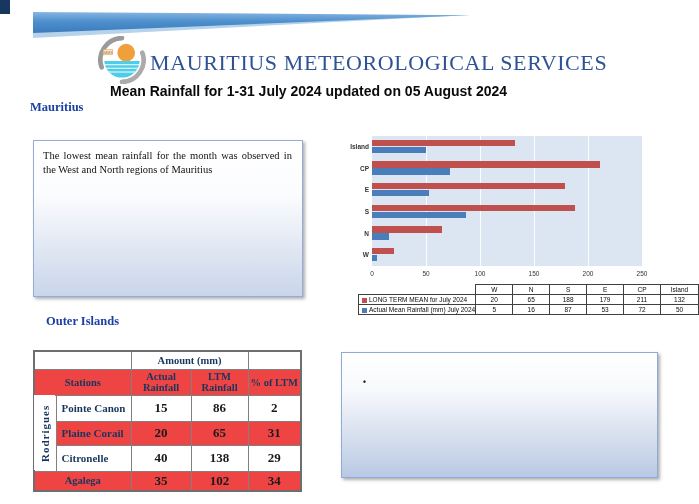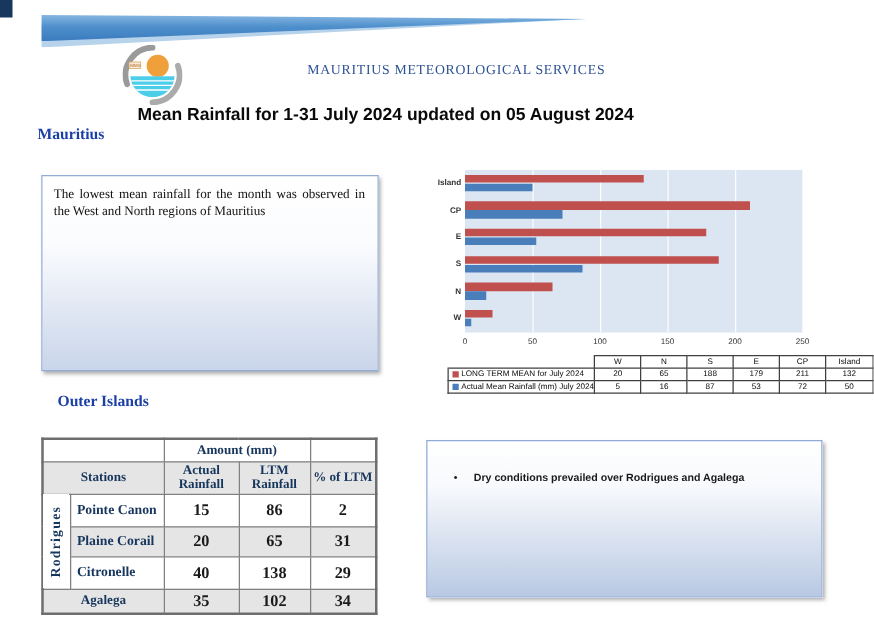--- a/index.html
+++ b/index.html
@@ -15,21 +15,21 @@
     background:#B7D3EC; clip-path:polygon(0 30%, 100% 8%, 0 100%);
   }
   #banner-main {
     position:absolute; left:33px; top:12px; width:437px; height:21px;
     background:linear-gradient(180deg,#86B6E1 0%,#4E8FCC 45%,#3B7BBE 100%);
     clip-path:polygon(0 0, 100% 15%, 0 100%);
   }
   #logo { position:absolute; left:98px; top:36px; width:48px; height:48px; }
   #org-title {
     position:absolute; left:150px; top:50px; width:430px; text-align:center;
-    font-family:"Liberation Serif", serif; font-size:11px; letter-spacing:0.6px;
+    font-family:"Liberation Serif", serif; font-size:22px; letter-spacing:0.6px;
     color:#2E5395; white-space:nowrap;
   }
   #report-title {
     position:absolute; left:110px; top:83px; width:500px; text-align:left;
     font-size:14px; font-weight:bold; color:#0a0a0a; white-space:nowrap;
   }
   .section-heading {
     position:absolute; font-family:"Liberation Serif", serif; font-weight:bold;
     font-size:12.5px; color:#1B3FA5;
   }
@@ -66,21 +66,21 @@
   #legend-table .noborder { border-top:none; border-left:none; background:#fff; }
   .swatch { display:inline-block; width:5px; height:5px; margin:0 2px 0 1px; vertical-align:middle; }
 
   
   #outer-table {
     position:absolute; left:33px; top:350px; border-collapse:collapse; table-layout:fixed;
     font-family:"Liberation Serif", serif; font-weight:bold; color:#17365D;
     border:2px solid #6E6E6E;
   }
   #outer-table td { border:1px solid #808080; text-align:center; font-size:10.5px; padding:1px 2px; }
-  #outer-table .blue { background:#e5e5e5; }
+  #outer-table .blue { background:#ef4444; }
   #outer-table .station { text-align:left; padding-left:5px; font-size:11px; }
   #outer-table .num { font-size:13px; color:#1a1a1a; }
   #outer-table .vert {
     writing-mode:vertical-rl; transform:rotate(180deg); text-align:center;
     font-size:11px; letter-spacing:1px; background:#fff;
   }
   
   #note-box {
     position:absolute; left:341px; top:352px; width:317px; height:126px;
     border:1.5px solid #8FA9D8;
@@ -248,17 +248,16 @@
       <td class="num blue">35</td>
       <td class="num blue">102</td>
       <td class="num blue">34</td>
     </tr>
   </tbody>
     </table>
 
   <div id="note-box">
     <div class="bullet-line">
       <span class="dot">•</span>
-      <span>Dry conditions prevailed over Rodrigues and Agalega</span>
     </div>
   </div>
 
 </div>
 
 </body></html>

